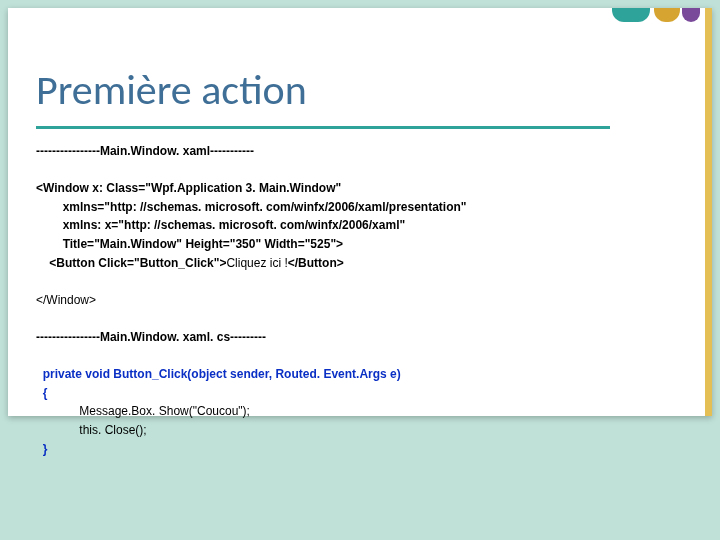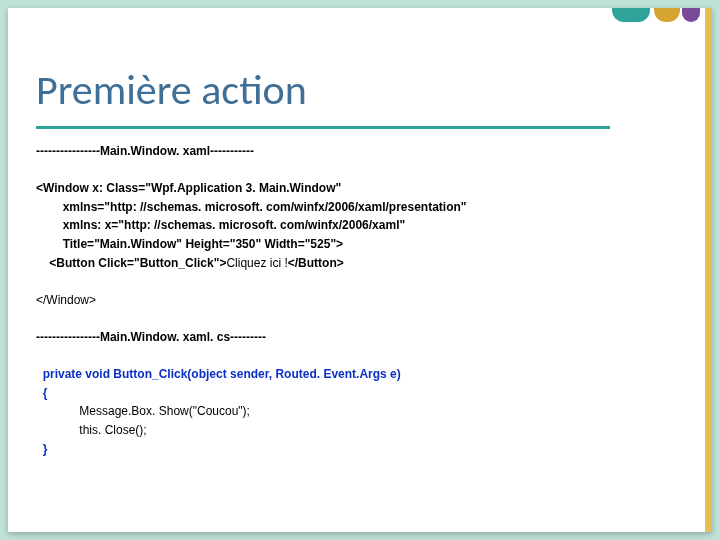--- a/index.html
+++ b/index.html
@@ -8,21 +8,21 @@
     width: 720px;
     height: 540px;
     background: #bfe1d7;
     font-family: Arial, sans-serif;
     overflow: hidden;
   }
   .slide {
     position: relative;
     margin: 8px;
     width: 704px;
-    height: 524px;
+    height: 408px;
     background: #ffffff;
     box-shadow: 0 2px 6px rgba(0,0,0,0.25);
     box-sizing: border-box;
   }
   .deco-top {
     position: absolute;
     top: 0;
     right: 18px;
     width: 120px;
     height: 16px;

